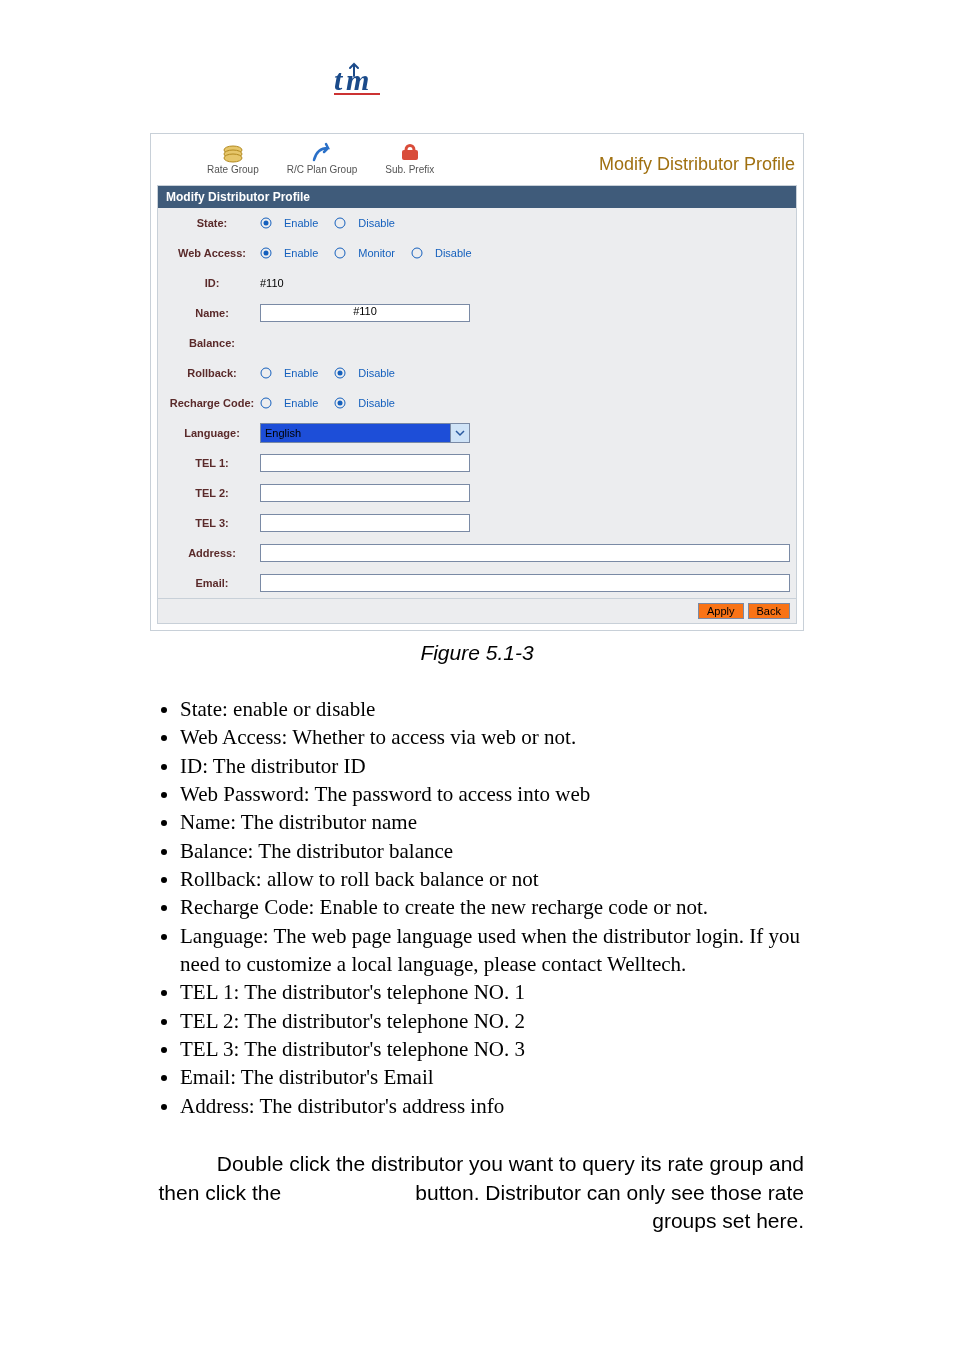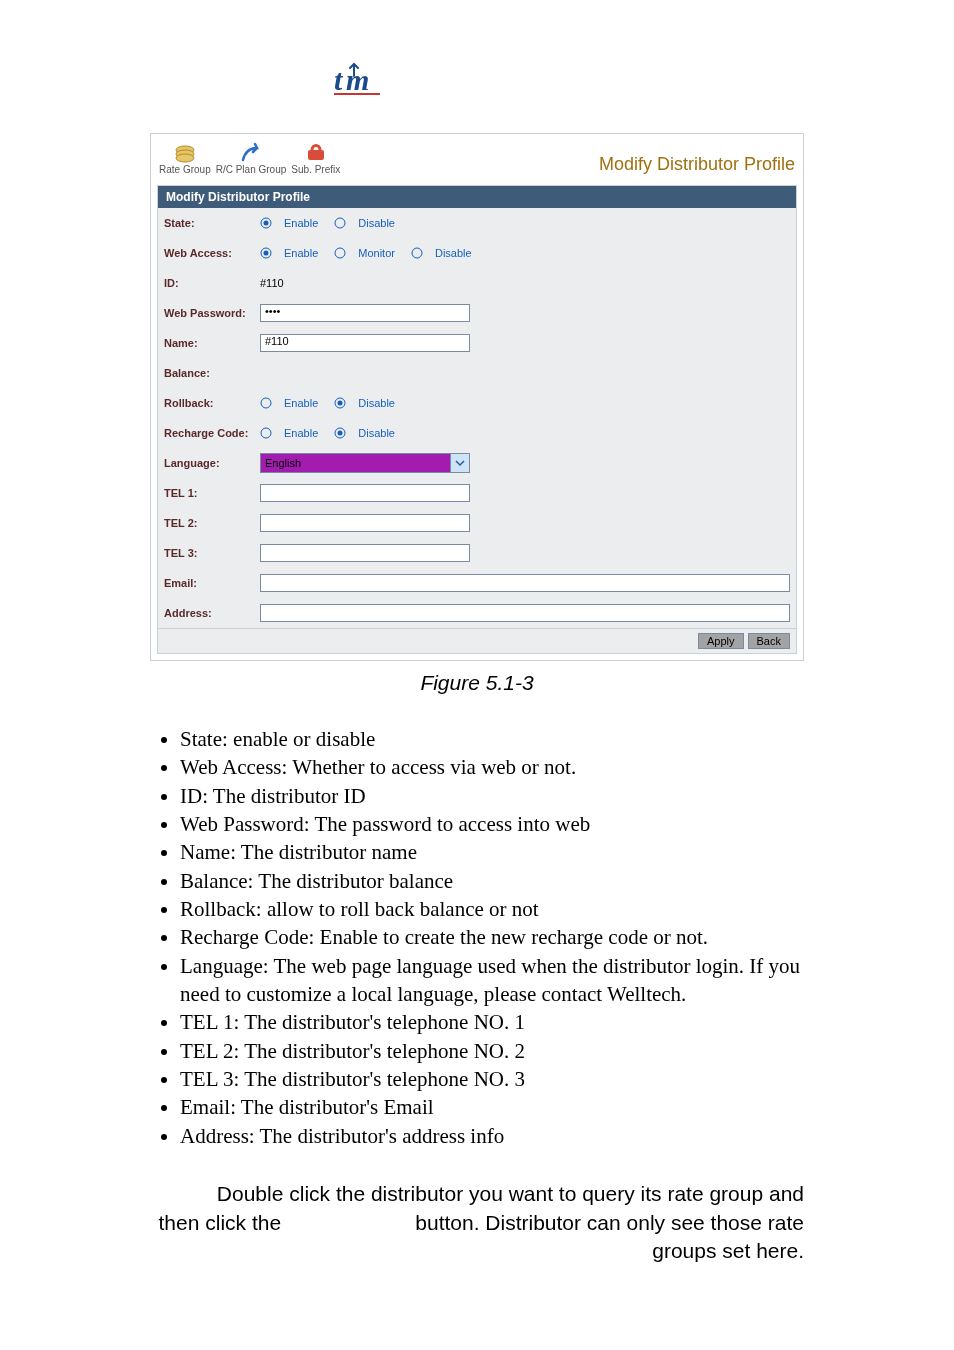--- a/index.html
+++ b/index.html
@@ -34,22 +34,23 @@
     margin-bottom: 8px;
   }
   .panel-top {
     display: flex;
     align-items: flex-end;
     justify-content: space-between;
     padding: 2px 2px 6px 2px;
   }
   .tool-icons {
     display: flex;
-    gap: 5px;
+    gap: 28px;
     align-items: flex-end;
+    margin-left: 48px;
   }
   .tool {
     display: flex;
     flex-direction: column;
     align-items: center;
     font-size: 10px;
     color: #555;
   }
   .tool svg { display:block; }
   .panel-title {
@@ -69,20 +70,21 @@
     padding: 4px 8px;
   }
   .form-body {
     background: #ecedef;
   }
   .frow {
     display: flex;
     align-items: center;
     padding: 4px 6px;
     min-height: 22px;
+    text-align: center;
   }
   .flabel {
     width: 96px;
     font-size: 11px;
     font-weight: bold;
     color: #5a2a2a;
   }
   .fcontrol {
     flex: 1;
     display: flex;
@@ -103,21 +105,21 @@
     background: #fff;
     height: 18px;
     padding: 0 4px;
     font-size: 11px;
     box-sizing: border-box;
   }
   .txt.mid { width: 210px; }
   .txt.long { width: 100%; max-width: 560px; }
   .sel {
     border: 1px solid #7a8aa5;
-    background: #a21caf;
+    background: #1d4ed8;
     height: 20px;
     font-size: 11px;
     box-sizing: border-box;
     display: inline-flex;
     align-items: center;
     width: 210px;
     position: relative;
     padding-left: 4px;
   }
   .sel .drop {
@@ -131,21 +133,21 @@
   .form-footer {
     display:flex;
     justify-content:flex-end;
     gap:4px;
     padding:4px 6px;
     background:#ecedef;
     border-top:1px solid #c8d0d8;
   }
   .btn {
     border:1px solid #7a8aa5;
-    background:#a3a3a3;
+    background:#f97316;
     font-size:11px;
     padding:1px 8px;
     cursor:pointer;
   }
   .caption {
     text-align:center;
     font-size:21px;
     font-family:Arial,sans-serif;
     margin:10px 0 30px 0;
     font-style:italic;
@@ -260,26 +262,20 @@
           </div>
         </div>
 
         <div class="frow">
           <div class="flabel">ID:</div>
           <div class="fcontrol">
               <span>#110</span>
             </div>
         </div>
 
-        <div class="frow">
-          <div class="flabel">Web Password:</div>
-          <div class="fcontrol">
-              <div class="txt mid">••••</div>
-            </div>
-        </div>
 
         <div class="frow">
           <div class="flabel">Name:</div>
           <div class="fcontrol">
               <div class="txt mid">#110</div>
             </div>
         </div>
 
         <div class="frow">
           <div class="flabel">Balance:</div>
@@ -350,27 +346,27 @@
             </div>
         </div>
         <div class="frow">
           <div class="flabel">TEL 3:</div>
           <div class="fcontrol">
               <div class="txt mid"></div>
             </div>
         </div>
 
         <div class="frow">
+          <div class="flabel">Address:</div>
+          <div class="fcontrol">
+              <div class="txt long"></div>
+            </div>
+        </div>
+        <div class="frow">
           <div class="flabel">Email:</div>
-          <div class="fcontrol">
-              <div class="txt long"></div>
-            </div>
-        </div>
-        <div class="frow">
-          <div class="flabel">Address:</div>
           <div class="fcontrol">
               <div class="txt long"></div>
             </div>
         </div>
 
         <div class="form-footer">
           <div class="btn">Apply</div>
           <div class="btn">Back</div>
         </div>
       </div>

